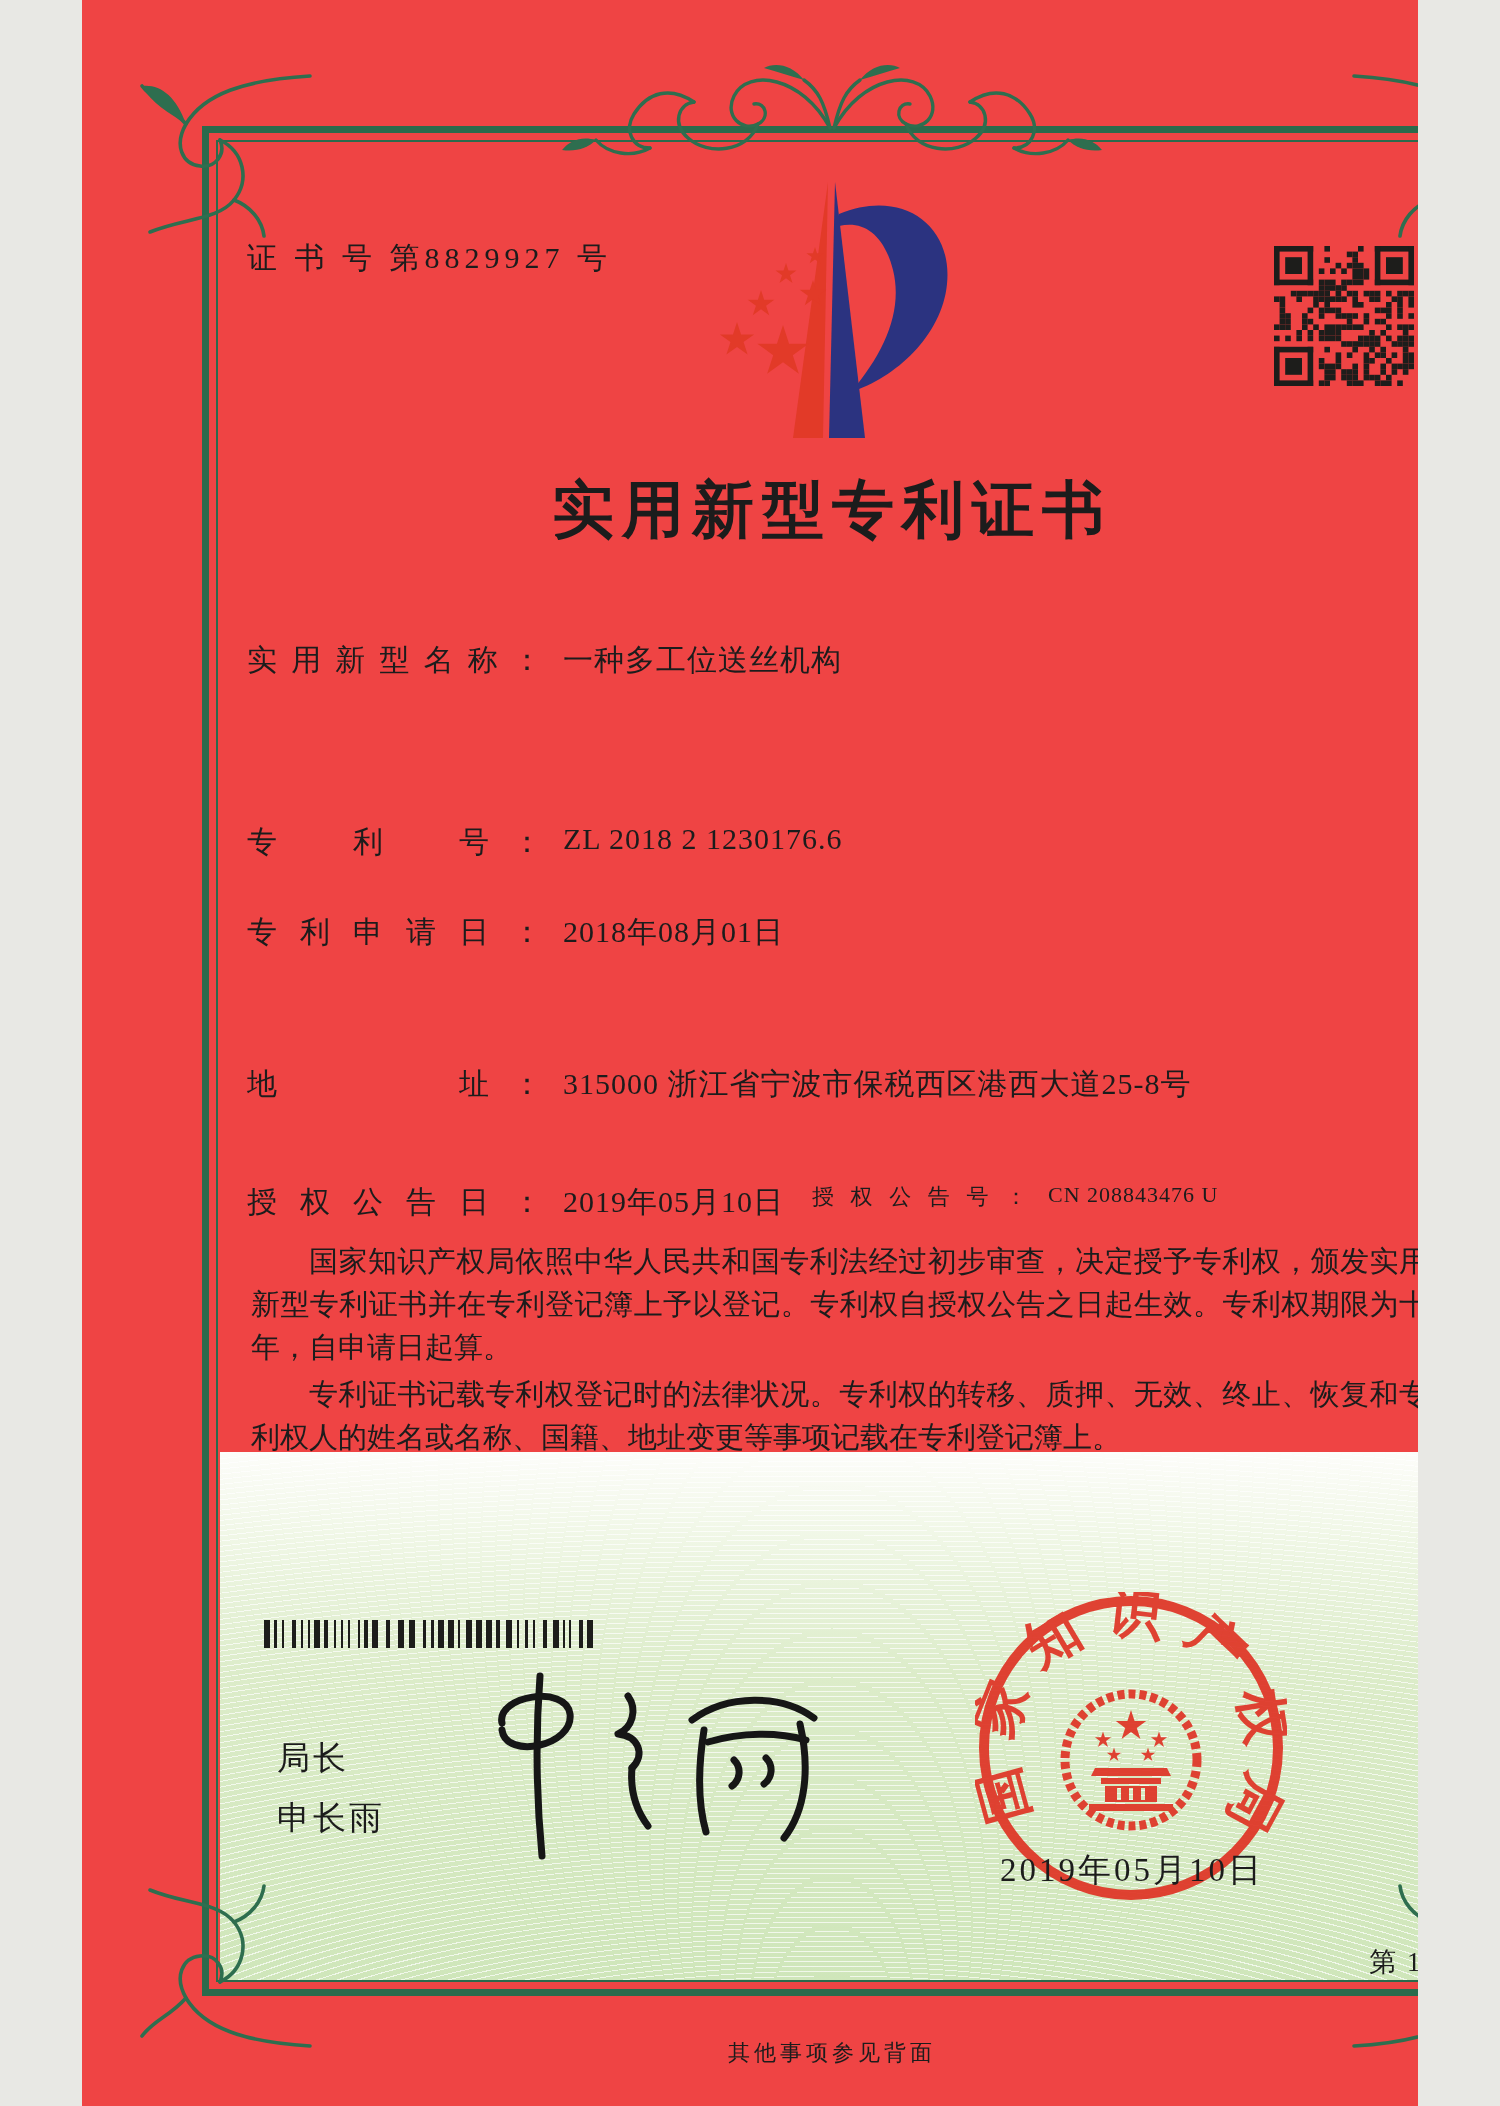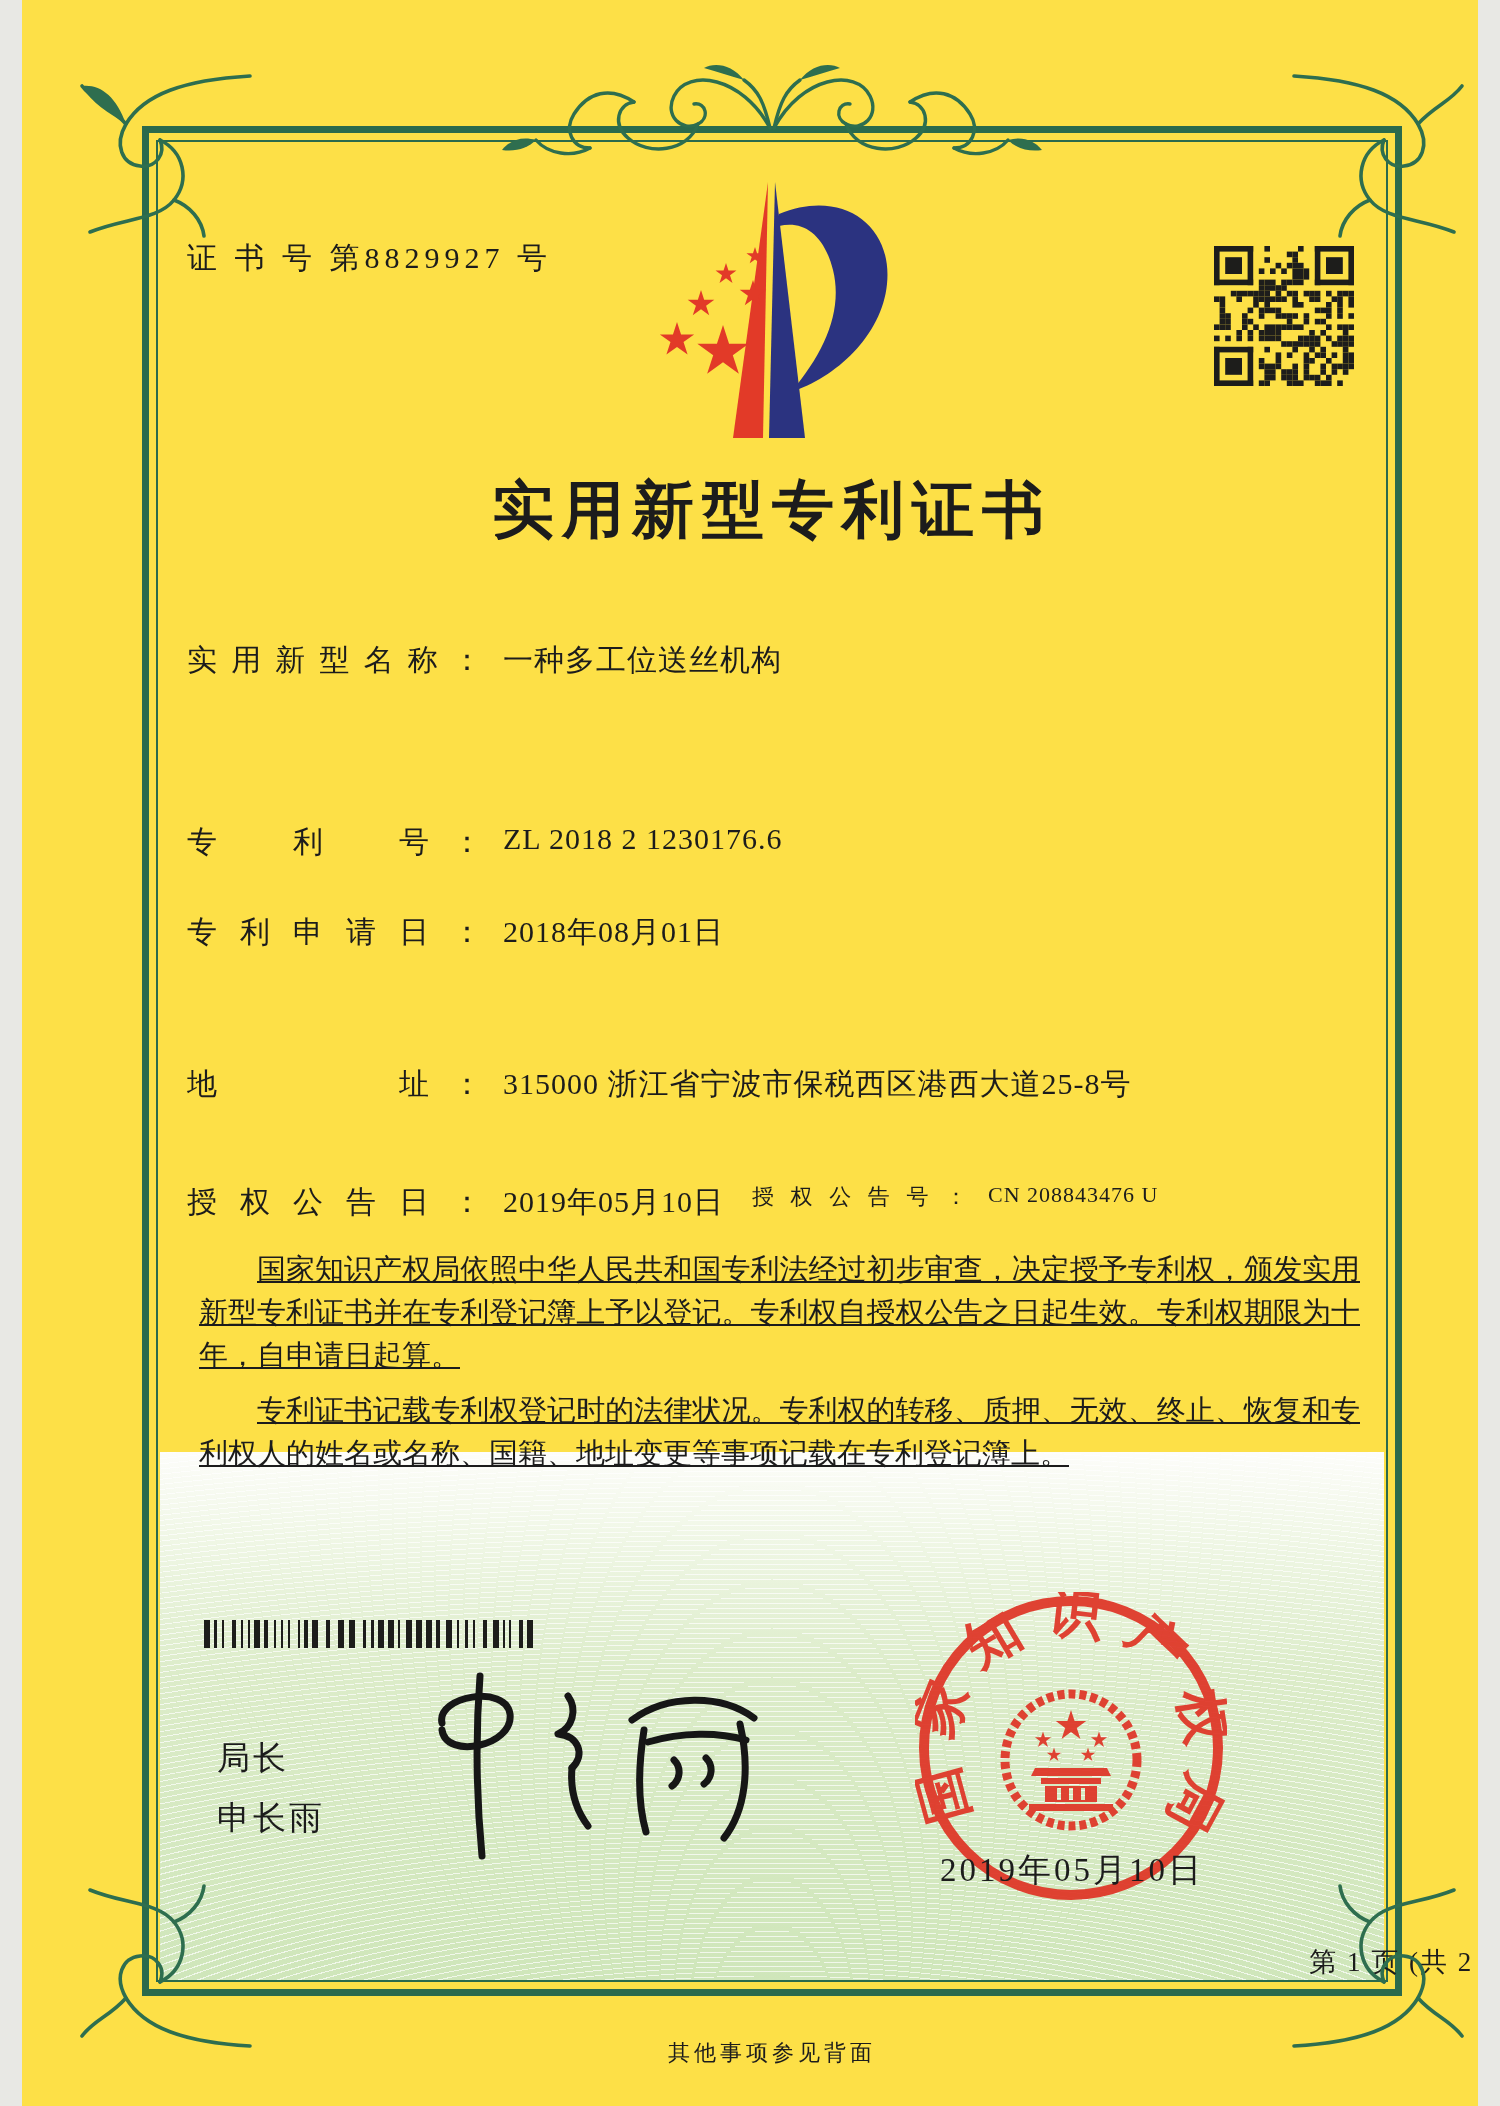--- a/index.html
+++ b/index.html
@@ -1,18 +1,18 @@
 <!DOCTYPE html>
 <html><head>
 <meta charset="utf-8">
 <style>
   html,body{margin:0;padding:0;background:#e8e8e4;}
   .page{
-    position:relative; width:1456px; height:2106px; margin:0 auto;
-    background:#fde047; overflow:hidden;
+    position:relative; width:1336px; height:2106px; margin:0 auto;
+    background:#ef4444; overflow:hidden;
     font-family:"Liberation Serif","DejaVu Serif",serif; color:#1c1c1c;
   }
   
   .frame{
     position:absolute; left:120px; top:126px; width:1260px; height:1870px;
     box-sizing:border-box; border:7px solid #2b6a4c; z-index:2; pointer-events:none;
   }
   .frame::after{
     content:""; position:absolute; inset:7px; border:2px solid #2b6a4c;
   }
@@ -40,21 +40,21 @@
     vertical-align:top;
   }
   .val{display:inline-block; margin-left:21px; letter-spacing:1px;}
   .row2{position:absolute; left:730px; font-size:22px; z-index:3; white-space:nowrap;}
   .row2 .lab{width:215px;}
   
   .body-text{
     position:absolute; left:165px; top:1236px; width:1185px; z-index:3;
     font-size:29px; line-height:43px; text-align:justify;
   }
-  .body-text p{margin:12px; text-indent:2em;text-decoration:underline;}
+  .body-text p{margin:4px; text-indent:2em;}
   
   .barcode{position:absolute; left:182px; top:1620px; z-index:3;}
   .officer{position:absolute; left:195px; top:1728px; z-index:3; font-size:33px; letter-spacing:3px; line-height:60px;}
   .signature{position:absolute; left:400px; top:1668px; z-index:3;}
   .seal{position:absolute; left:893px; top:1592px; z-index:3; opacity:.93;}
   .seal-date{position:absolute; left:918px; top:1848px; z-index:4; font-size:33px; letter-spacing:3px;}
   .footer-page{position:absolute; left:0; top:1944px; width:1500px; text-align:right; font-size:27px; z-index:3; letter-spacing:2px;}
   .back-note{position:absolute; left:0; top:2038px; width:1500px; text-align:center; font-size:22px; z-index:3; letter-spacing:4px;}
 </style>
 </head>

